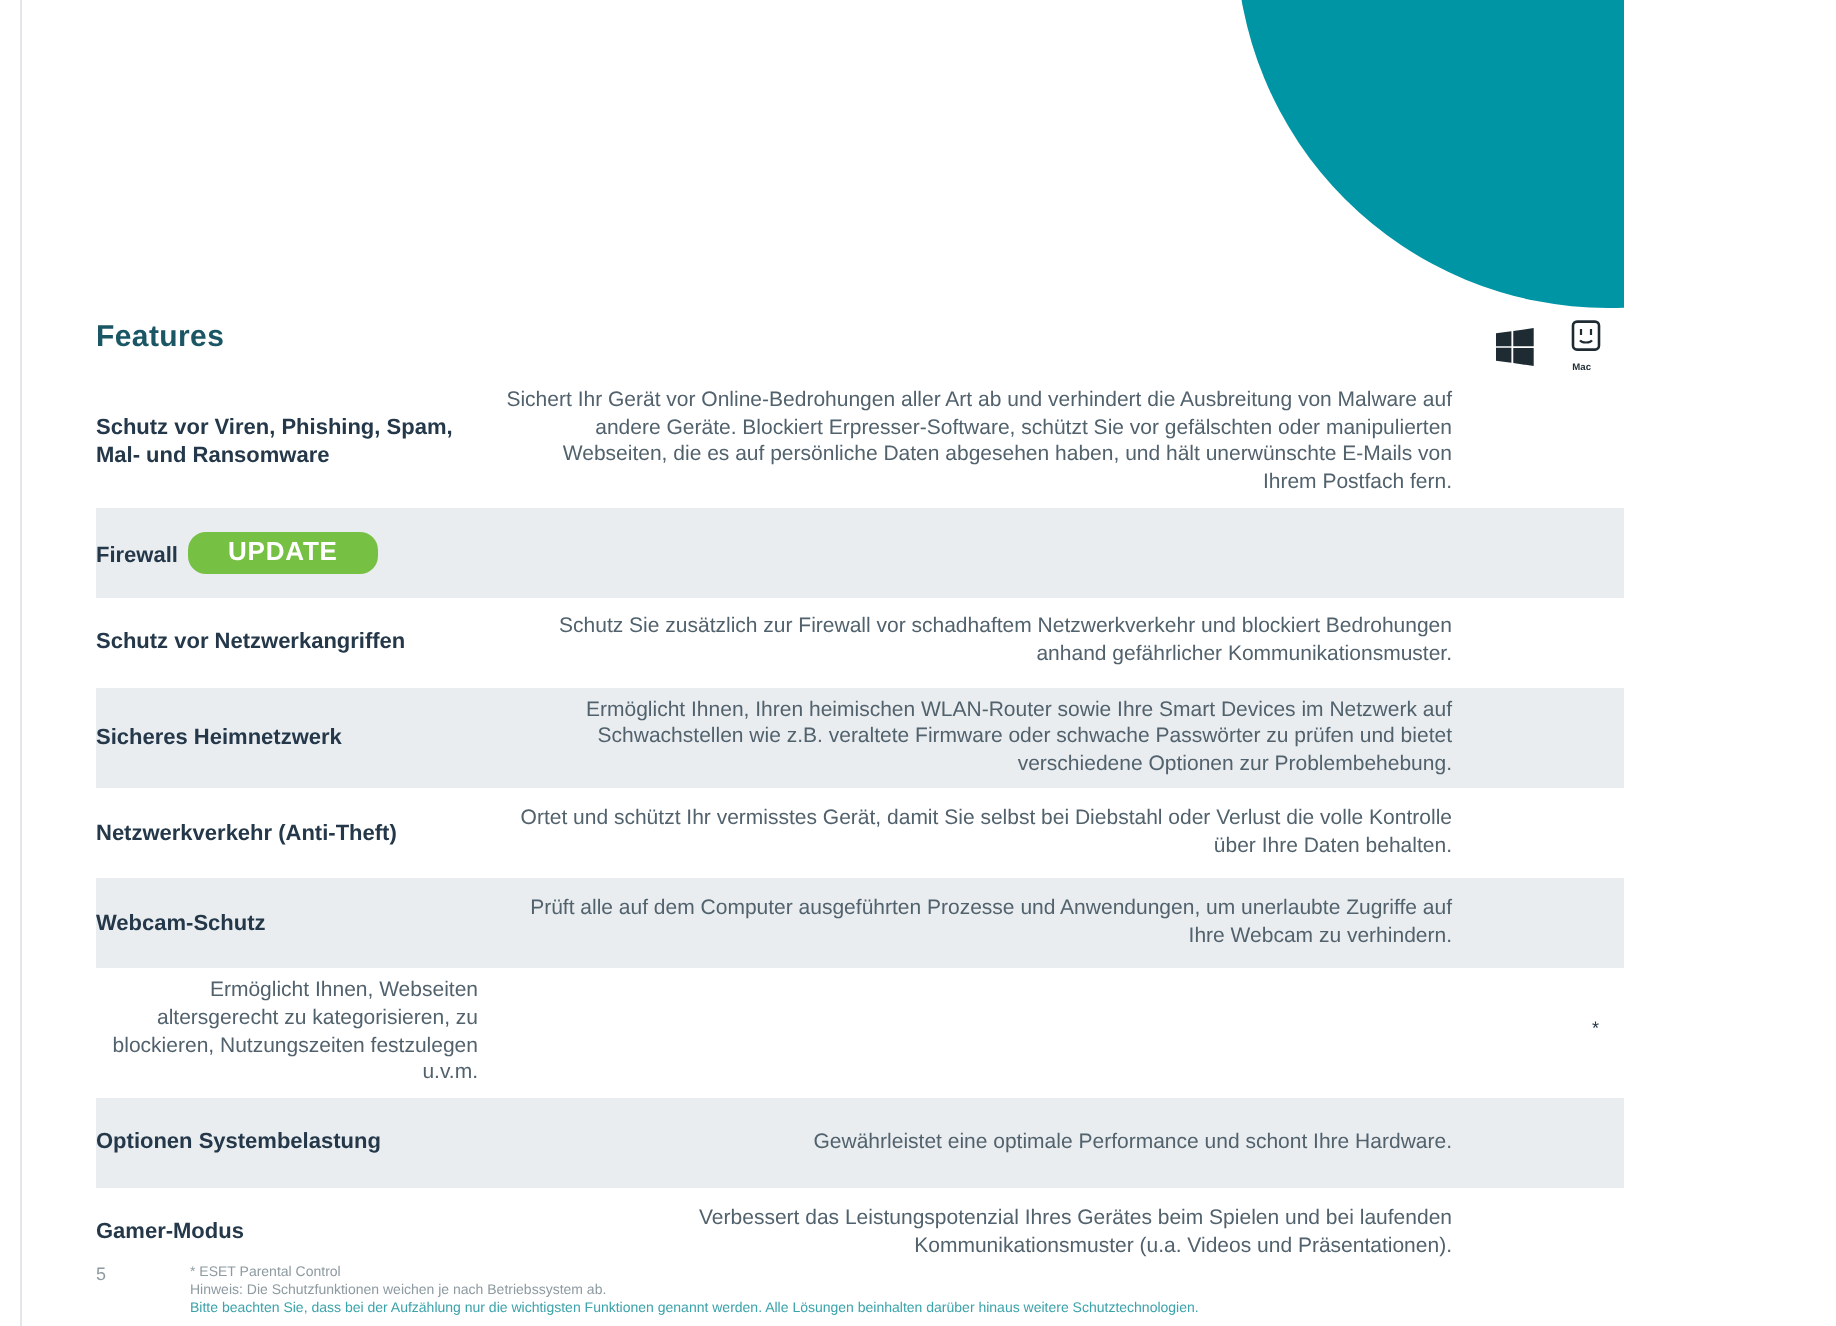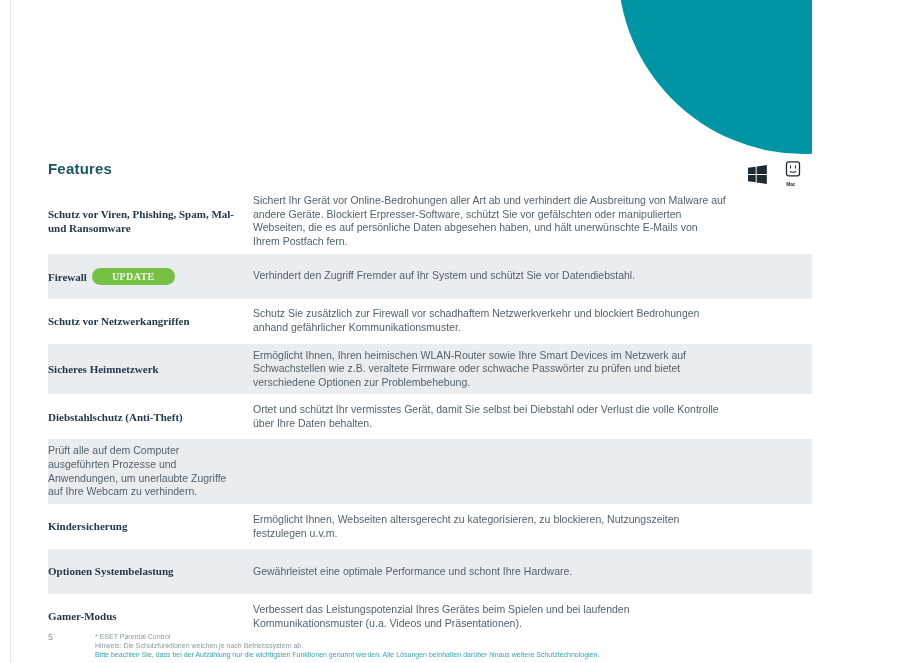--- a/index.html
+++ b/index.html
@@ -28,24 +28,24 @@
   .platform-label { font-size:6px; transform:scale(.8); transform-origin:center top;
     font-weight:bold; color:#1e2b33; margin-top:1px; white-space:nowrap; }
   .ios-text { font-size:17px; font-weight:300; color:#32434d; letter-spacing:.5px; line-height:1; }
 
   
   .rows { position:absolute; left:48px; top:189px; width:867px; }
   .row { display:grid; grid-template-columns:205px 487px repeat(5,35px);
     min-height:45px; align-items:center; padding:5px 0; }
   .row.alt { background:#e9edf0; }
   .feature-name { font-size:11px; font-weight:bold; color:#24384a; line-height:1.3;
-    padding-right:14px;font-family:Liberation Serif, serif; }
-  .feature-desc { font-size:10.5px; color:#52626d; line-height:1.3; padding-right:14px; }
+    padding-right:14px; }
+  .feature-desc { font-size:10.5px; color:#52626d; line-height:1.3; padding-right:14px;text-align:right; }
   .badge { display:inline-block; vertical-align:1px; background:#76c043; color:#ffffff;
-    font-size:10px; font-weight:bold; letter-spacing:.4px; padding:2px 20px 2px;
+    font-size:13px; font-weight:bold; letter-spacing:.4px; padding:2px 20px 2px;
     border-radius:9px; margin-left:5px; }
   .dot-cell { display:flex; justify-content:center; align-items:center; height:100%; }
   .dot-wrap { position:relative; width:5px; height:5px; }
   .dot { width:5px; height:5px; border-radius:50%; background:#1e2a33; }
   .ast { position:absolute; left:6px; top:-5px; font-size:9px; color:#24384a; }
 
   
   .page-number { position:absolute; left:48px; top:632px; font-size:9px; color:#8d9aa0; }
   .footnotes { position:absolute; left:95px; top:632px; font-size:7px; line-height:9px;
     color:#8d9aa0; }
@@ -124,21 +124,20 @@
         </div>
         <div class="dot-cell">
           <span class="dot-wrap"><span class="dot"></span></span>
         </div>
         <div class="dot-cell">
           <span class="dot-wrap"><span class="dot"></span></span>
         </div>
       </div>
       <div class="row alt">
         <div class="feature-name"><span>Firewall</span><span class="badge">UPDATE</span></div>
-        <div class="feature-desc">Verhindert den Zugriff Fremder auf Ihr System und schützt Sie vor Datendiebstahl.</div>
         <div class="dot-cell">
           <span class="dot-wrap"><span class="dot"></span></span>
         </div>
         <div class="dot-cell"></div>
         <div class="dot-cell"></div>
         <div class="dot-cell"></div>
         <div class="dot-cell"></div>
       </div>
       <div class="row">
         <div class="feature-name"><span>Schutz vor Netzwerkangriffen</span></div>
@@ -158,44 +157,44 @@
           <span class="dot-wrap"><span class="dot"></span></span>
         </div>
         <div class="dot-cell"></div>
         <div class="dot-cell">
           <span class="dot-wrap"><span class="dot"></span></span>
         </div>
         <div class="dot-cell"></div>
         <div class="dot-cell"></div>
       </div>
       <div class="row">
-        <div class="feature-name"><span>Diebstahlschutz (Anti-Theft)</span></div>
+        <div class="feature-name"><span>Netzwerkverkehr (Anti-Theft)</span></div>
         <div class="feature-desc">Ortet und schützt Ihr vermisstes Gerät, damit Sie selbst bei Diebstahl oder Verlust die volle Kontrolle über Ihre Daten behalten.</div>
         <div class="dot-cell">
           <span class="dot-wrap"><span class="dot"></span></span>
         </div>
         <div class="dot-cell"></div>
         <div class="dot-cell">
           <span class="dot-wrap"><span class="dot"></span></span>
         </div>
         <div class="dot-cell"></div>
         <div class="dot-cell"></div>
       </div>
       <div class="row alt">
+        <div class="feature-name"><span>Webcam-Schutz</span></div>
         <div class="feature-desc">Prüft alle auf dem Computer ausgeführten Prozesse und Anwendungen, um unerlaubte Zugriffe auf Ihre Webcam zu verhindern.</div>
         <div class="dot-cell">
           <span class="dot-wrap"><span class="dot"></span></span>
         </div>
         <div class="dot-cell"></div>
         <div class="dot-cell"></div>
         <div class="dot-cell"></div>
         <div class="dot-cell"></div>
       </div>
       <div class="row">
-        <div class="feature-name"><span>Kindersicherung</span></div>
         <div class="feature-desc">Ermöglicht Ihnen, Webseiten altersgerecht zu kategorisieren, zu blockieren, Nutzungszeiten festzulegen u.v.m.</div>
         <div class="dot-cell">
           <span class="dot-wrap"><span class="dot"></span></span>
         </div>
         <div class="dot-cell">
           <span class="dot-wrap"><span class="dot"></span></span>
         </div>
         <div class="dot-cell">
           <span class="dot-wrap"><span class="dot"></span><span class="ast">*</span></span>
         </div>

